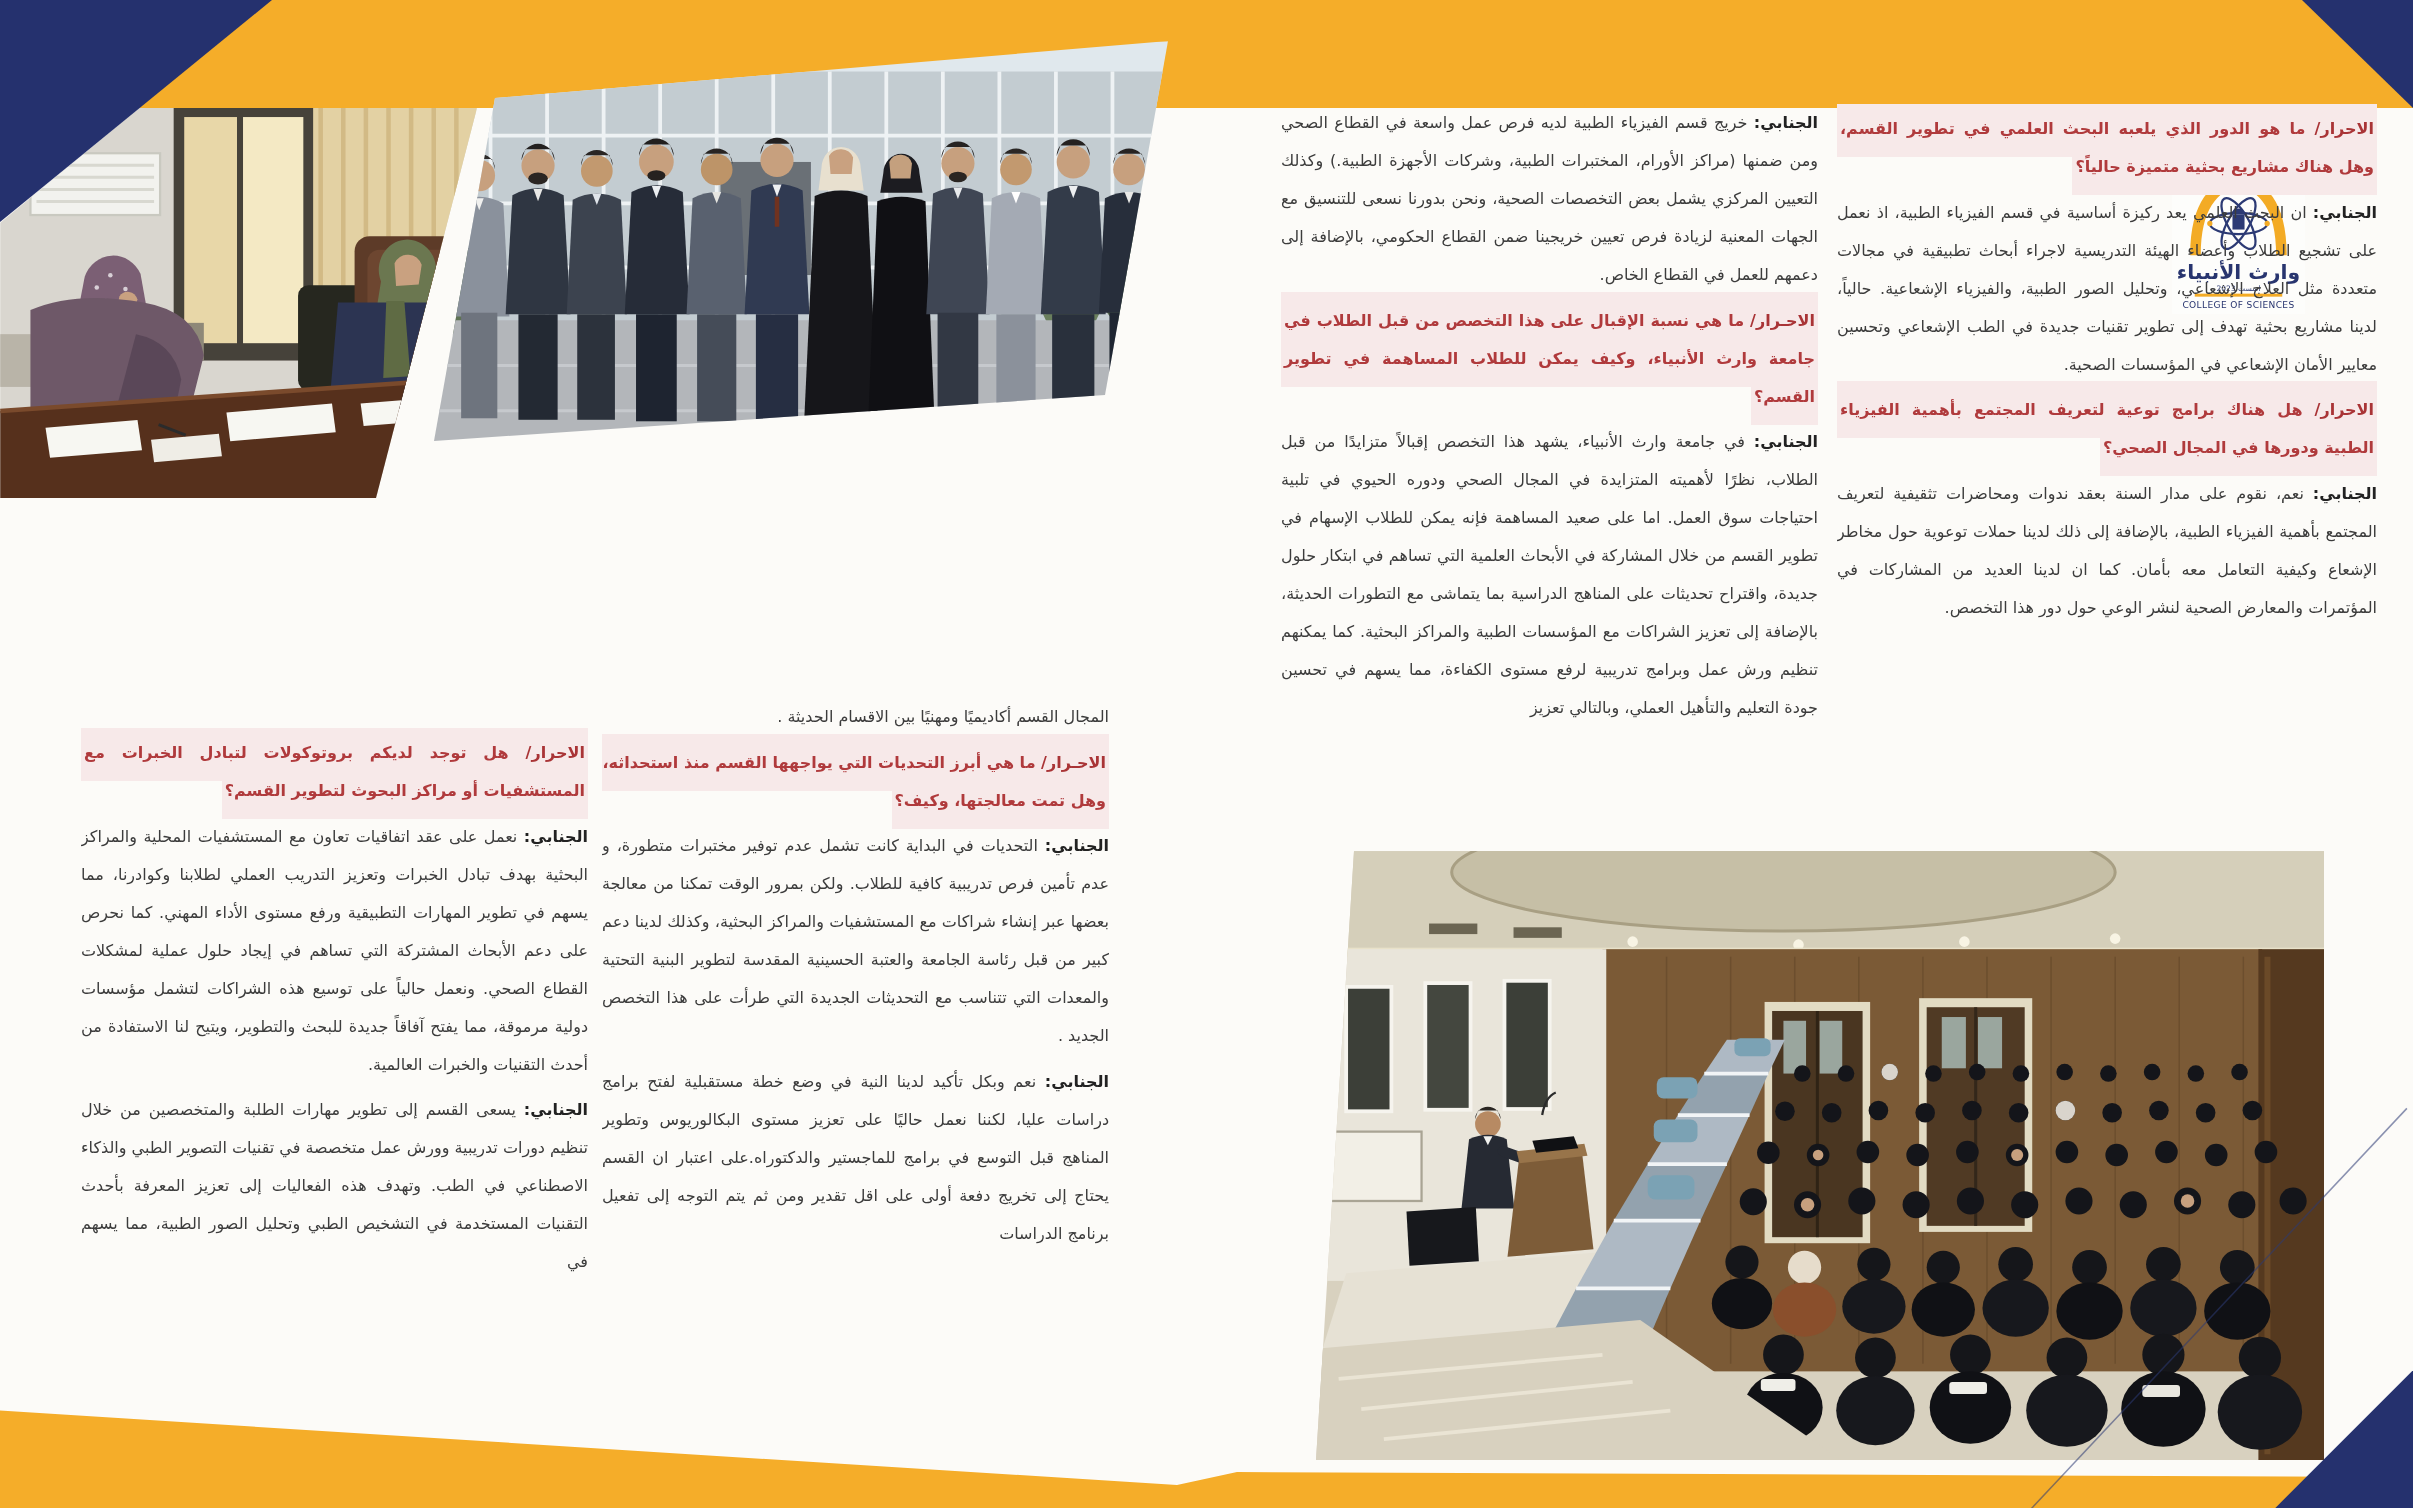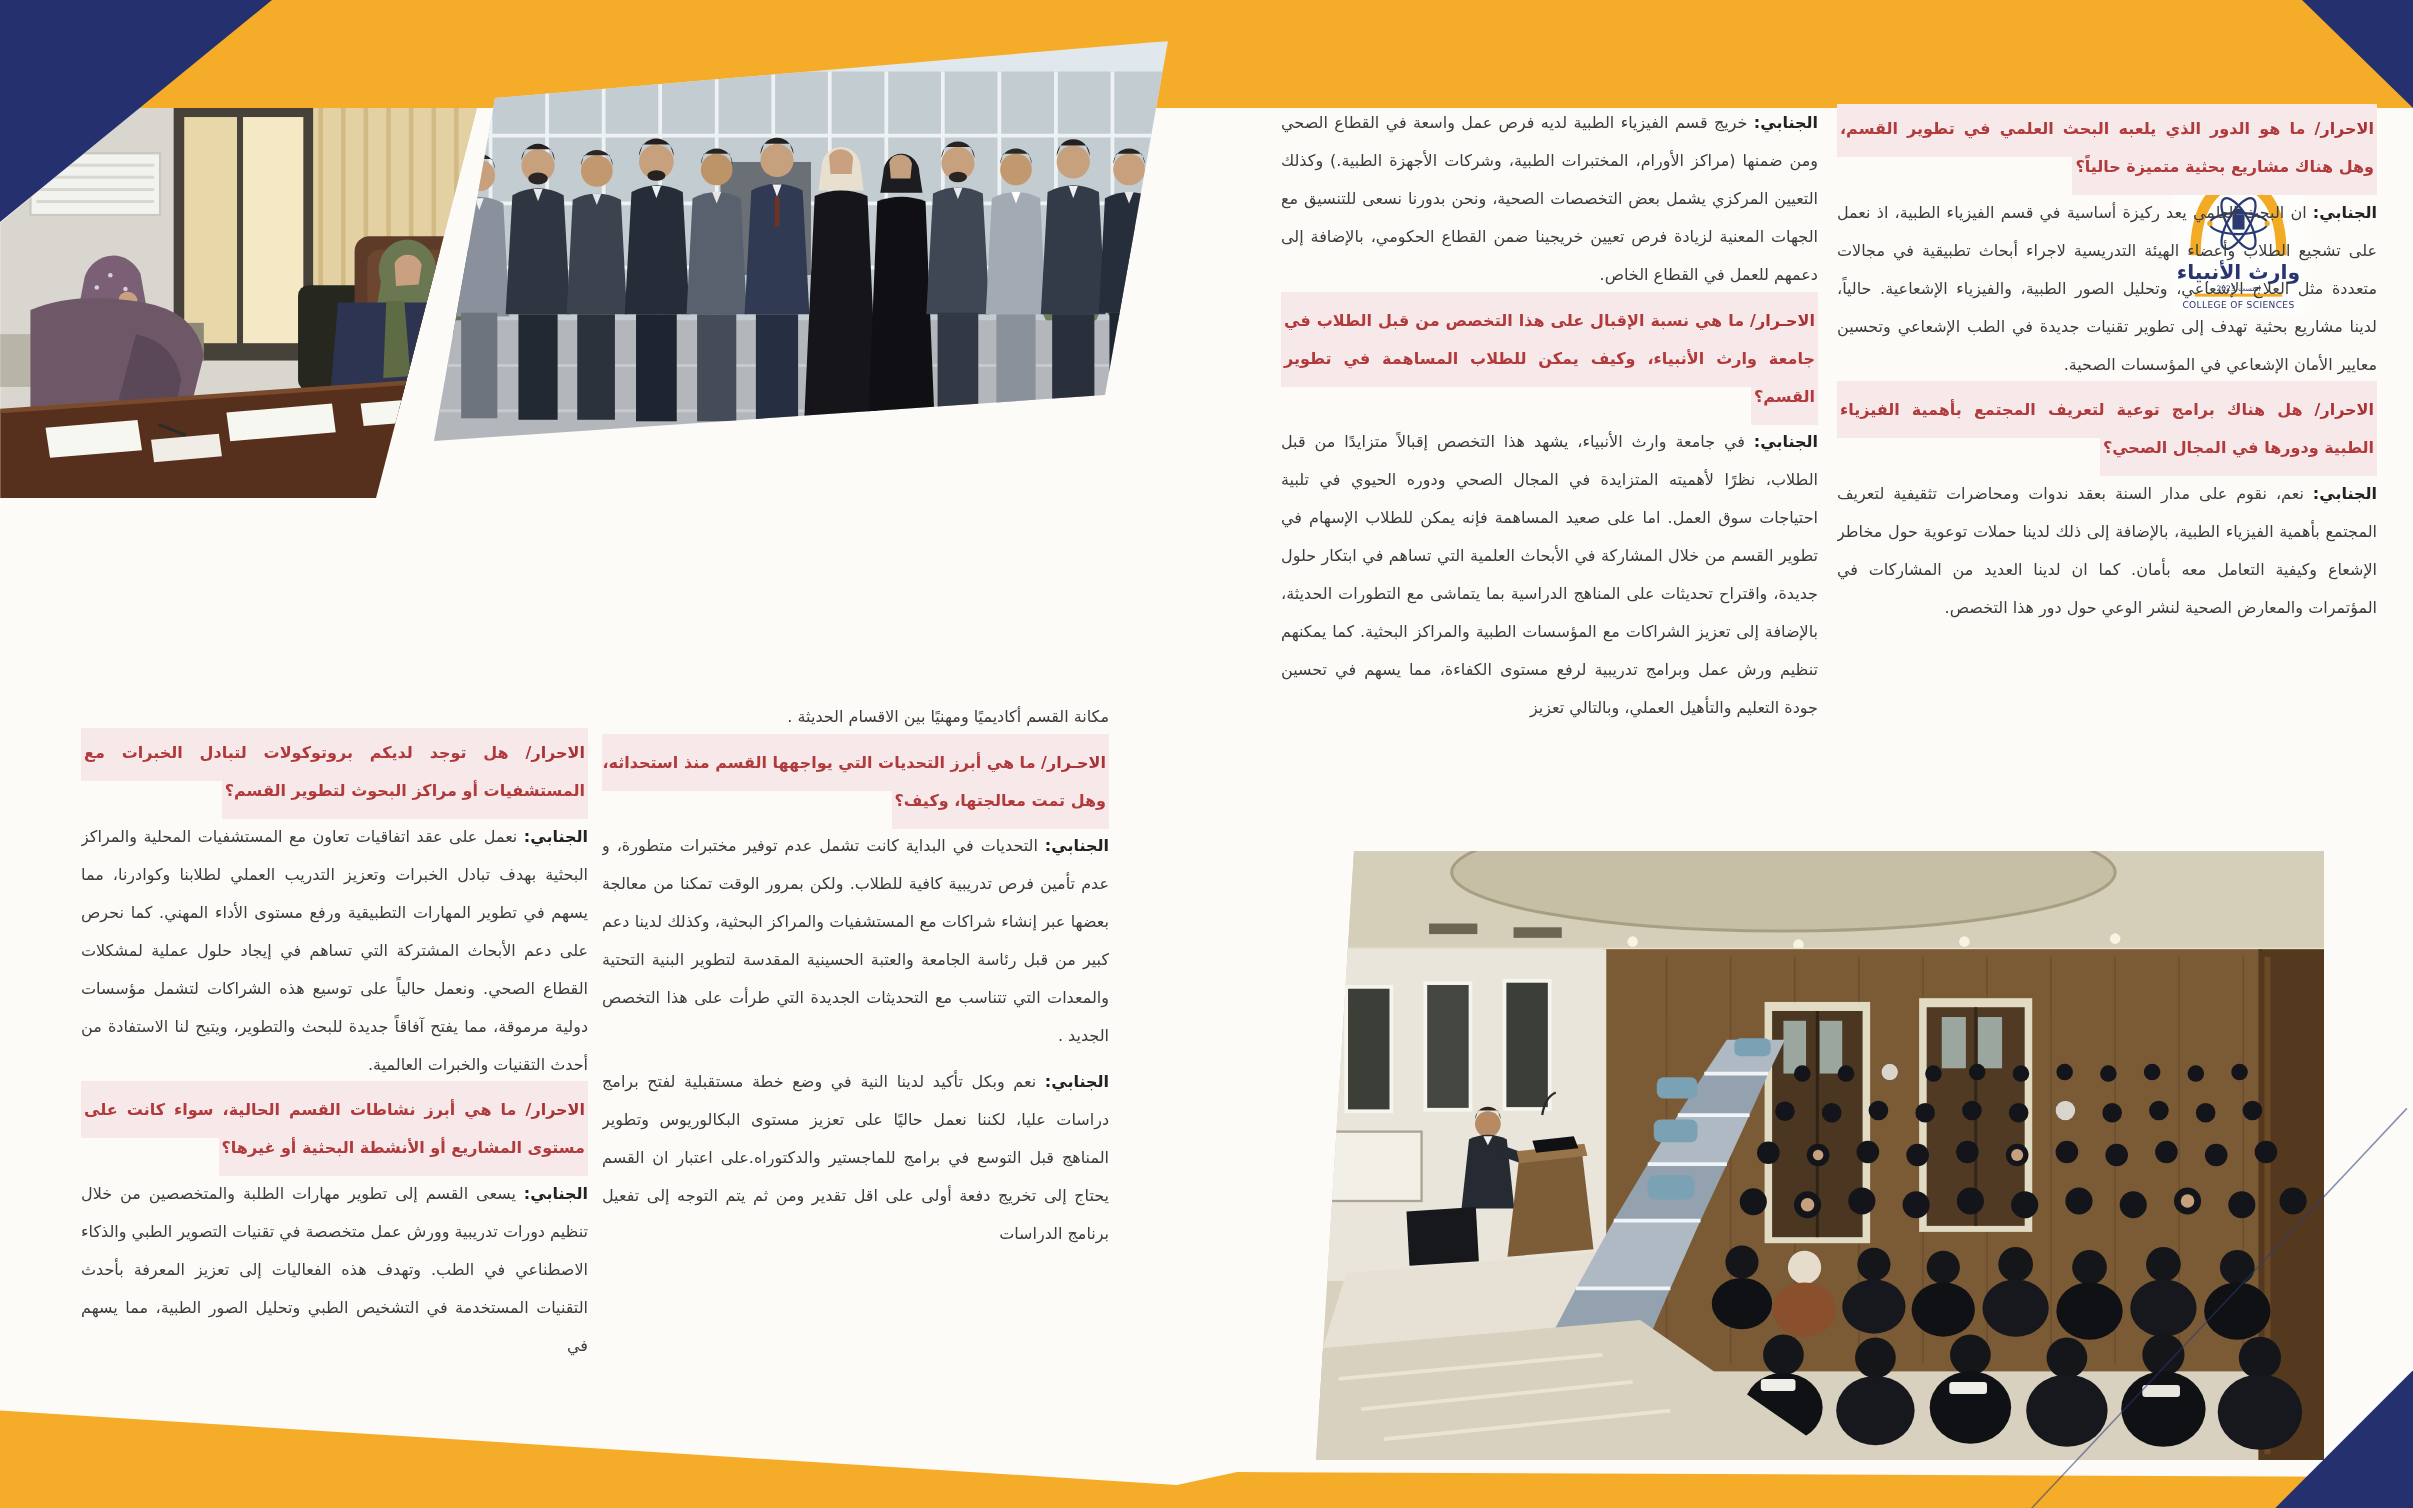--- a/index.html
+++ b/index.html
@@ -414,27 +414,26 @@
     <p class="a"><b class="sp">الجنابي:</b> <span>نعم، نقوم على مدار السنة بعقد ندوات ومحاضرات تثقيفية لتعريف المجتمع بأهمية الفيزياء الطبية، بالإضافة إلى ذلك لدينا حملات توعوية حول مخاطر الإشعاع وكيفية التعامل معه بأمان. كما ان لدينا العديد من المشاركات في المؤتمرات والمعارض الصحية لنشر الوعي حول دور هذا التخصص.</span></p>
   </div>
 
   <div class="col col-b">
     <p class="a"><b class="sp">الجنابي:</b> <span>خريج قسم الفيزياء الطبية لديه فرص عمل واسعة في القطاع الصحي ومن ضمنها (مراكز الأورام، المختبرات الطبية، وشركات الأجهزة الطبية.) وكذلك التعيين المركزي يشمل بعض التخصصات الصحية، ونحن بدورنا نسعى للتنسيق مع الجهات المعنية لزيادة فرص تعيين خريجينا ضمن القطاع الحكومي، بالإضافة إلى دعمهم للعمل في القطاع الخاص.</span></p>
     <p class="q"><span class="qh"><b>الاحـرار/</b> <span>ما هي نسبة الإقبال على هذا التخصص من قبل الطلاب في جامعة وارث الأنبياء، وكيف يمكن للطلاب المساهمة في تطوير القسم؟</span></span></p>
     <p class="a"><b class="sp">الجنابي:</b> <span>في جامعة وارث الأنبياء، يشهد هذا التخصص إقبالاً متزايدًا من قبل الطلاب، نظرًا لأهميته المتزايدة في المجال الصحي ودوره الحيوي في تلبية احتياجات سوق العمل. اما على صعيد المساهمة فإنه يمكن للطلاب الإسهام في تطوير القسم من خلال المشاركة في الأبحاث العلمية التي تساهم في ابتكار حلول جديدة، واقتراح تحديثات على المناهج الدراسية بما يتماشى مع التطورات الحديثة، بالإضافة إلى تعزيز الشراكات مع المؤسسات الطبية والمراكز البحثية. كما يمكنهم تنظيم ورش عمل وبرامج تدريبية لرفع مستوى الكفاءة، مما يسهم في تحسين جودة التعليم والتأهيل العملي، وبالتالي تعزيز</span></p>
   </div>
 
   <div class="col col-f">
-    <p class="a cont"><span>مكانة القسم أكاديميًا ومهنيًا بين الاقسام الحديثة .</span></p>
+    <p class="a cont"><span>المجال القسم أكاديميًا ومهنيًا بين الاقسام الحديثة .</span></p>
     <p class="q"><span class="qh"><b>الاحـرار/</b> <span>ما هي أبرز التحديات التي يواجهها القسم منذ استحداثه، وهل تمت معالجتها، وكيف؟</span></span></p>
     <p class="a"><b class="sp">الجنابي:</b> <span>التحديات في البداية كانت تشمل عدم توفير مختبرات متطورة، و عدم تأمين فرص تدريبية كافية للطلاب. ولكن بمرور الوقت تمكنا من معالجة بعضها عبر إنشاء شراكات مع المستشفيات والمراكز البحثية، وكذلك لدينا دعم كبير من قبل رئاسة الجامعة والعتبة الحسينية المقدسة لتطوير البنية التحتية والمعدات التي تتناسب مع التحديثات الجديدة التي طرأت على هذا التخصص الجديد .</span></p>
     <p class="a"><b class="sp">الجنابي:</b> <span>نعم وبكل تأكيد لدينا النية في وضع خطة مستقبلية لفتح برامج دراسات عليا، لكننا نعمل حاليًا على تعزيز مستوى البكالوريوس وتطوير المناهج قبل التوسع في برامج للماجستير والدكتوراه.على اعتبار ان القسم يحتاج إلى تخريج دفعة أولى على اقل تقدير ومن ثم يتم التوجه إلى تفعيل برنامج الدراسات</span></p>
   </div>
 
   <div class="col col-e">
     <p class="q"><span class="qh"><b>الاحرار/</b> <span>هل توجد لديكم بروتوكولات لتبادل الخبرات مع المستشفيات أو مراكز البحوث لتطوير القسم؟</span></span></p>
     <p class="a"><b class="sp">الجنابي:</b> <span>نعمل على عقد اتفاقيات تعاون مع المستشفيات المحلية والمراكز البحثية بهدف تبادل الخبرات وتعزيز التدريب العملي لطلابنا وكوادرنا، مما يسهم في تطوير المهارات التطبيقية ورفع مستوى الأداء المهني. كما نحرص على دعم الأبحاث المشتركة التي تساهم في إيجاد حلول عملية لمشكلات القطاع الصحي. ونعمل حالياً على توسيع هذه الشراكات لتشمل مؤسسات دولية مرموقة، مما يفتح آفاقاً جديدة للبحث والتطوير، ويتيح لنا الاستفادة من أحدث التقنيات والخبرات العالمية.</span></p>
-    <p class="q"><span class="qh"><b>الاحرار/</b> <span>ما هي أبرز نشاطات القسم الحالية، سواء كانت على مستوى المشاريع أو الأنشطة البحثية أو غيرها؟</span></span></p>
     <p class="a"><b class="sp">الجنابي:</b> <span>يسعى القسم إلى تطوير مهارات الطلبة والمتخصصين من خلال تنظيم دورات تدريبية وورش عمل متخصصة في تقنيات التصوير الطبي والذكاء الاصطناعي في الطب. وتهدف هذه الفعاليات إلى تعزيز المعرفة بأحدث التقنيات المستخدمة في التشخيص الطبي وتحليل الصور الطبية، مما يسهم في</span></p>
   </div>
 
 </div>
 
 
 </body></html>

